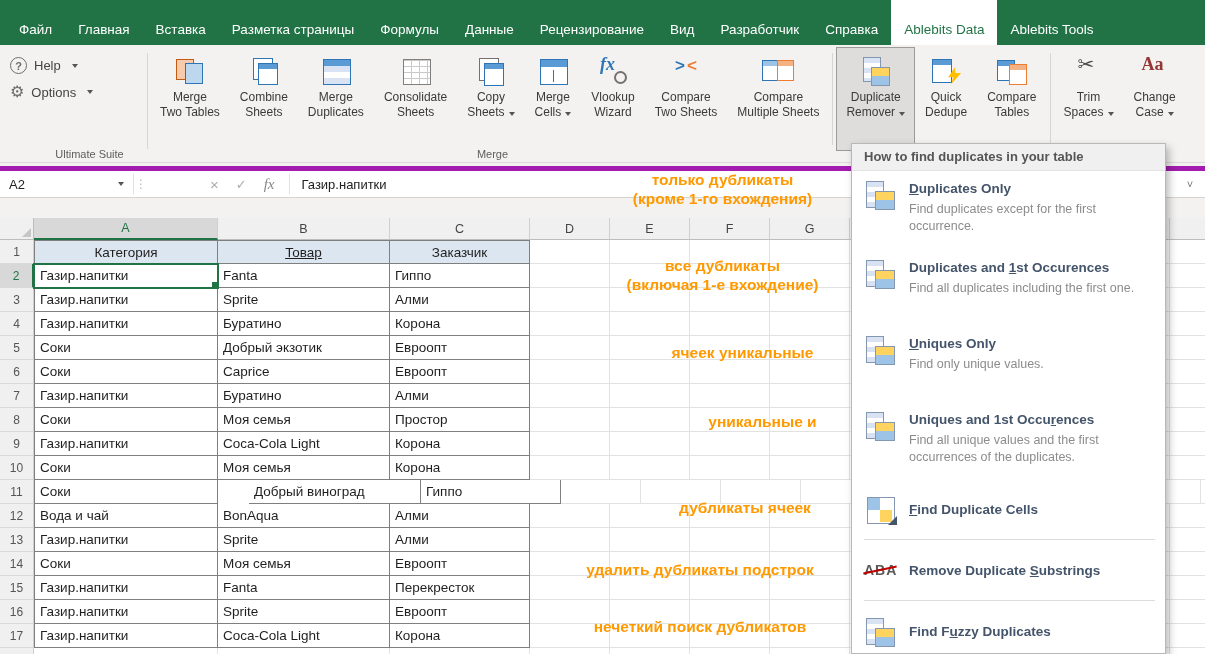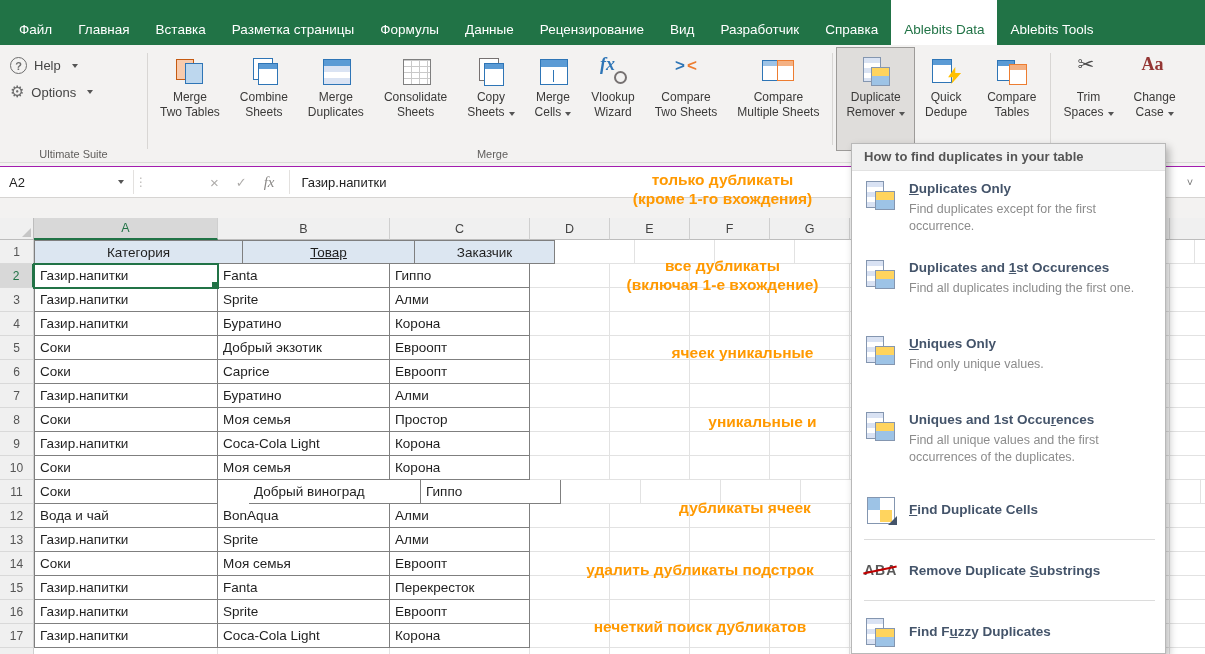--- a/index.html
+++ b/index.html
@@ -20,21 +20,21 @@
   .gicon{font-size:16px;color:#6d6d6d;line-height:16px}
   .caret{display:inline-block;width:0;height:0;border-left:3.5px solid transparent;border-right:3.5px solid transparent;border-top:4px solid #555;margin-left:4px}
   .rib-vsep{position:absolute;top:8px;width:1px;height:96px;background:#d8d6d4}
   .rib-buttons{position:absolute;left:150px;top:2px;height:104px;display:flex;align-items:stretch;overflow:hidden;right:0}
   .rsep{flex:0 0 1px;background:#d8d6d4;margin:6px 3px;height:92px}
   .rbtn{display:flex;flex-direction:column;align-items:center;justify-content:flex-start;padding:7px 9px 2px;font-size:12px;color:#3b3a39;text-align:center;line-height:14.5px;cursor:pointer;border:1px solid transparent;white-space:nowrap}
   .rbtn.pressed{background:#dfdddb;border-color:#9d9b99}
   .rlab{display:block}
   .rlab .l1,.rlab .l2{display:block}
   .grplabel{position:absolute;bottom:2px;font-size:11px;color:#605e5c;text-align:center}
-  #gl-ultimate{left:0;width:147px}
+  #gl-ultimate{left:16px;width:147px}
   #gl-merge{left:150px;width:685px}
 
   
   .ric{width:34px;height:32px;margin-bottom:3px;position:relative;flex:0 0 auto}
   .ric::before,.ric::after{content:"";position:absolute}
   .ric-merge-two-tables::before{left:3px;top:4px;width:16px;height:19px;background:#f8cbad;border:1px solid #c55a11}
   .ric-merge-two-tables::after{right:4px;bottom:3px;width:16px;height:19px;background:#bdd7ee;border:1px solid #2e75b6}
   .ric-combine-sheets::before{left:6px;top:3px;width:18px;height:20px;background:#fff;border:1px solid #2e75b6}
   .ric-combine-sheets::after{left:11px;top:8px;width:18px;height:20px;background:linear-gradient(180deg,#5b9bd5,#5b9bd5 5px,#fff 5px);border:1px solid #2e75b6}
   .ric-merge-duplicates::before{left:4px;top:4px;width:26px;height:24px;border:1px solid #2e75b6;background:linear-gradient(180deg,#5b9bd5,#5b9bd5 6px,rgba(0,0,0,0) 6px),repeating-linear-gradient(180deg,#fff,#fff 6px,#dae3f3 6px,#dae3f3 12px)}
@@ -52,21 +52,21 @@
   .ric-duplicate-remover::before{left:4px;top:2px;width:16px;height:23px;border:1px solid #8496b0;background:repeating-linear-gradient(180deg,#dae3f3,#dae3f3 5px,#fff 5px,#fff 10px)}
   .ric-duplicate-remover::after{right:3px;bottom:1px;width:17px;height:17px;border:1px solid #8496b0;background:linear-gradient(180deg,#ffd45e,#ffd45e 8px,#9dc3e6 8px)}
   .ric-quick-dedupe::before{left:3px;top:4px;width:18px;height:22px;border:1px solid #2e75b6;background:linear-gradient(180deg,#5b9bd5,#5b9bd5 5px,#fff 5px)}
   .ric-quick-dedupe::after{right:2px;bottom:3px;width:13px;height:17px;background:#ffc000;clip-path:polygon(55% 0,0 60%,38% 60%,25% 100%,100% 35%,55% 35%)}
   .ric-compare-tables::before{left:2px;top:5px;width:16px;height:19px;border:1px solid #2e75b6;background:linear-gradient(180deg,#5b9bd5,#5b9bd5 5px,#fff 5px)}
   .ric-compare-tables::after{right:2px;top:9px;width:16px;height:19px;border:1px solid #ed7d31;background:linear-gradient(180deg,#f4b183,#f4b183 5px,#fff 5px)}
   .ric-trim-spaces::before{content:"✂";left:6px;top:2px;font-size:20px;color:#4d4d4d}
   .ric-change-case::before{content:"Aa";left:4px;top:2px;font-family:"Liberation Serif","DejaVu Serif",serif;font-weight:bold;font-size:18px;color:#943634}
 
   
-  .fbar{position:absolute;left:0;top:166px;width:100%;height:32px;background:#fff;border-top:1px solid #a21caf;border-bottom:1px solid #d6d4d2;display:flex;align-items:stretch;font-size:13px}
+  .fbar{position:absolute;left:0;top:166px;width:100%;height:32px;background:#fff;border-top:5px solid #a21caf;border-bottom:1px solid #d6d4d2;display:flex;align-items:stretch;font-size:13px}
   .namebox{width:133px;display:flex;align-items:center;justify-content:space-between;padding:0 9px;color:#222;cursor:pointer}
   .nb-sep{width:1px;background:#e3e1df;margin:3px 0}
   .nb-handle{width:14px;display:flex;align-items:center;justify-content:center;color:#bdbbb9;font-size:12px}
   .fbar-spacer{width:48px}
   .fxgroup{display:flex;align-items:center;gap:17px;padding:0 14px;color:#aeacaa}
   .fx-cancel{font-size:15px}
   .fx-enter{font-size:13px}
   .fx-fn{font-family:"Liberation Serif","DejaVu Serif",serif;font-style:italic;font-size:15px;color:#8a8886}
   .fvalue{flex:1;display:flex;align-items:center;padding-left:12px;color:#222}
   .fbar-chevron{width:30px;display:flex;align-items:center;justify-content:center;color:#777;font-size:11px}
@@ -284,21 +284,21 @@
         <div class="colh" style="width: 80px;">G</div>
         <div class="colh" style="width: 80px;">H</div>
         <div class="colh" style="width: 80px;">I</div>
         <div class="colh" style="width: 80px;">J</div>
         <div class="colh" style="width: 80px;">K</div>
         <div class="colh" style="width: 80px;">L</div>
       </div>
     <div>
         <div class="srow">
           <div class="rown">1</div>
-          <div class="cell thead tl" style="width: 209px;">Категория</div>
+          <div class="cell thead tl" style="width: 184px;">Категория</div>
           <div class="cell thead" style="width: 172px; text-decoration: underline;">Товар</div>
           <div class="cell thead" style="width: 140px;">Заказчик</div>
           <div class="cell" style="width: 80px;"></div>
           <div class="cell" style="width: 80px;"></div>
           <div class="cell" style="width: 80px;"></div>
           <div class="cell" style="width: 80px;"></div>
           <div class="cell" style="width: 80px;"></div>
           <div class="cell" style="width: 80px;"></div>
           <div class="cell" style="width: 80px;"></div>
           <div class="cell" style="width: 80px;"></div>

